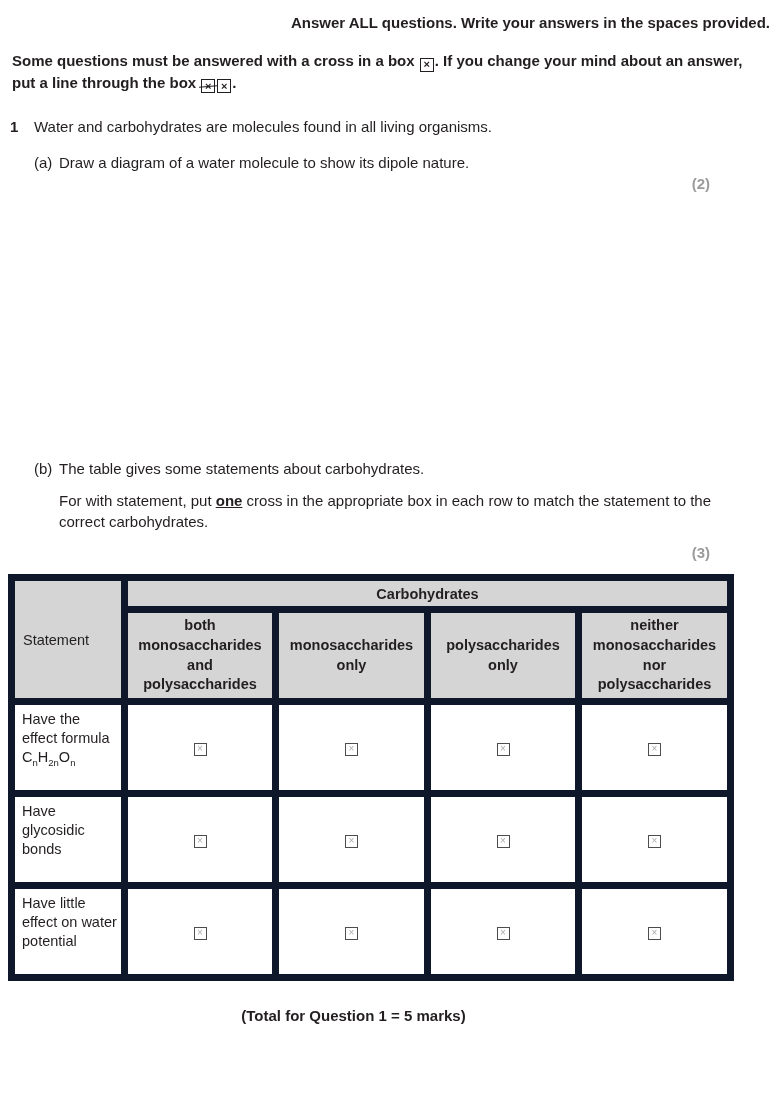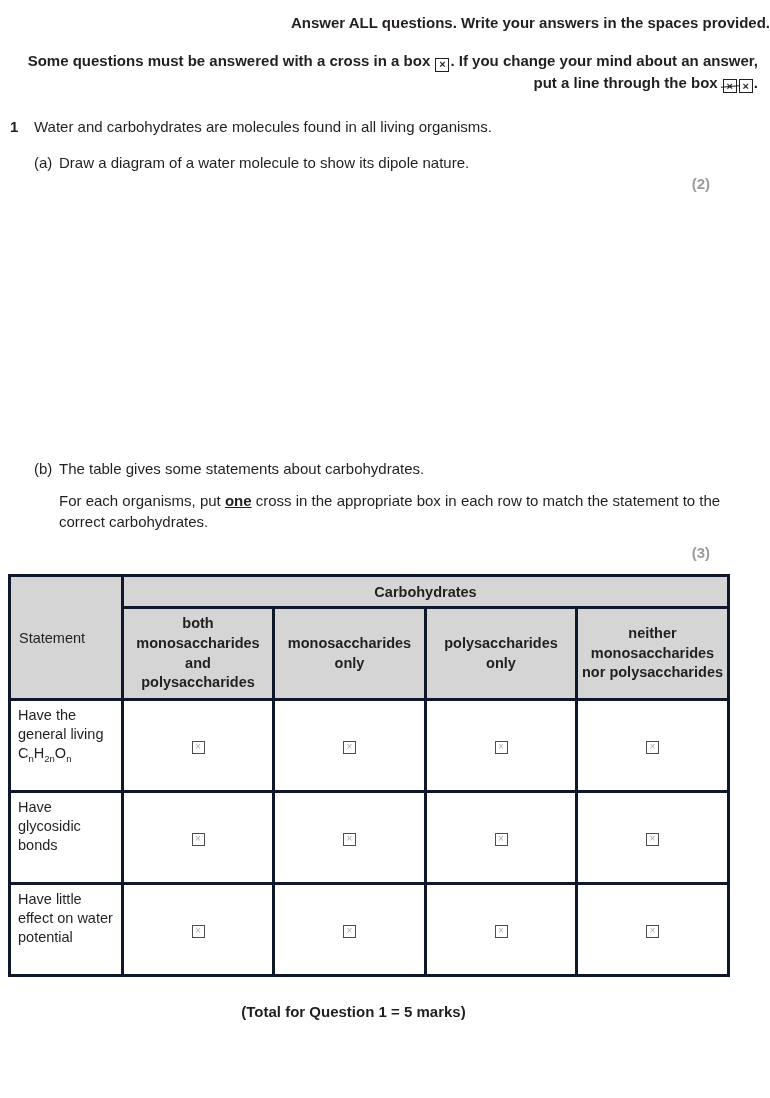--- a/index.html
+++ b/index.html
@@ -12,21 +12,21 @@
     position:relative;
     overflow:hidden;
   }
   .page { padding:14px 0 0 0; }
 
   .title {
     text-align:right; font-weight:bold; font-size:15px;
     margin-bottom:19px;
   }
   .instructions {
-    text-align:right; font-weight:bold; font-size:15px;
+    text-align:left; font-weight:bold; font-size:15px;
     line-height:1.42;
     padding:0 12px;
     margin-bottom:25px;
   }
   .cbox {
     display:inline-flex; align-items:center; justify-content:center;
     width:14px; height:14px;
     border:1.6px solid #231f20;
     font-size:11px; font-weight:bold; line-height:1;
     vertical-align:-2px;
@@ -55,21 +55,21 @@
   .part-b-body { margin:13px 43px 0 59px; line-height:1.4; }
   .marks-b { margin-top:12px; }
 
   table.grid {
     border-collapse:collapse;
     margin:13px 0 0 8px;
     width:719px;
     table-layout:fixed;
   }
   table.grid td, table.grid th {
-    border:3px solid #0f172a;
+    border:7px solid #0f172a;
     font-size:14.5px;
   }
   th.group-hdr {
     background:#d5d5d5; height:32px; text-align:center;
     font-weight:bold;
   }
   th.stmt-hdr {
     background:#d5d5d5; text-align:left; vertical-align:middle;
     padding-left:8px; font-weight:normal;
   }
@@ -127,21 +127,21 @@
   <div class="marks">(2)</div>
 
   <div class="answer-space"></div>
 
   <div class="part-line">
     <span class="p-label">(b)</span>
     <span>The table gives some statements about carbohydrates.</span>
   </div>
 
   <div class="part-b-body">
-    <span>For each organisms, put </span><b class="inline">one</b><span> cross in the appropriate box in each row to match the statement to the correct carbohydrates.</span>
+    <span>For with statement, put </span><b class="inline">one</b><span> cross in the appropriate box in each row to match the statement to the correct carbohydrates.</span>
   </div>
   <div class="marks marks-b">(3)</div>
 
   <table class="grid">
     <colgroup>
       <col style="width:113px">
         <col style="width:151px">
         <col style="width:152px">
         <col style="width:151px">
         <col style="width:152px">
@@ -153,21 +153,21 @@
     </tr>
     <tr>
       <th class="col-hdr">both monosaccharides and polysaccharides</th>
       <th class="col-hdr">monosaccharides only</th>
       <th class="col-hdr">polysaccharides only</th>
       <th class="col-hdr">neither monosaccharides nor polysaccharides</th>
     </tr>
 
     <tr>
       <td class="stmt">
-        <span>Have the general living</span>
+        <span>Have the effect formula</span>
         <span class="formula"><span>C</span><sub>n</sub><span>H</span><sub>2n</sub><span>O</span><sub>n</sub></span>
       </td>
       <td class="ansc"><span class="answer-box">
               <span>×</span>
             </span></td>
       <td class="ansc"><span class="answer-box">
               <span>×</span>
             </span></td>
       <td class="ansc"><span class="answer-box">
               <span>×</span>

